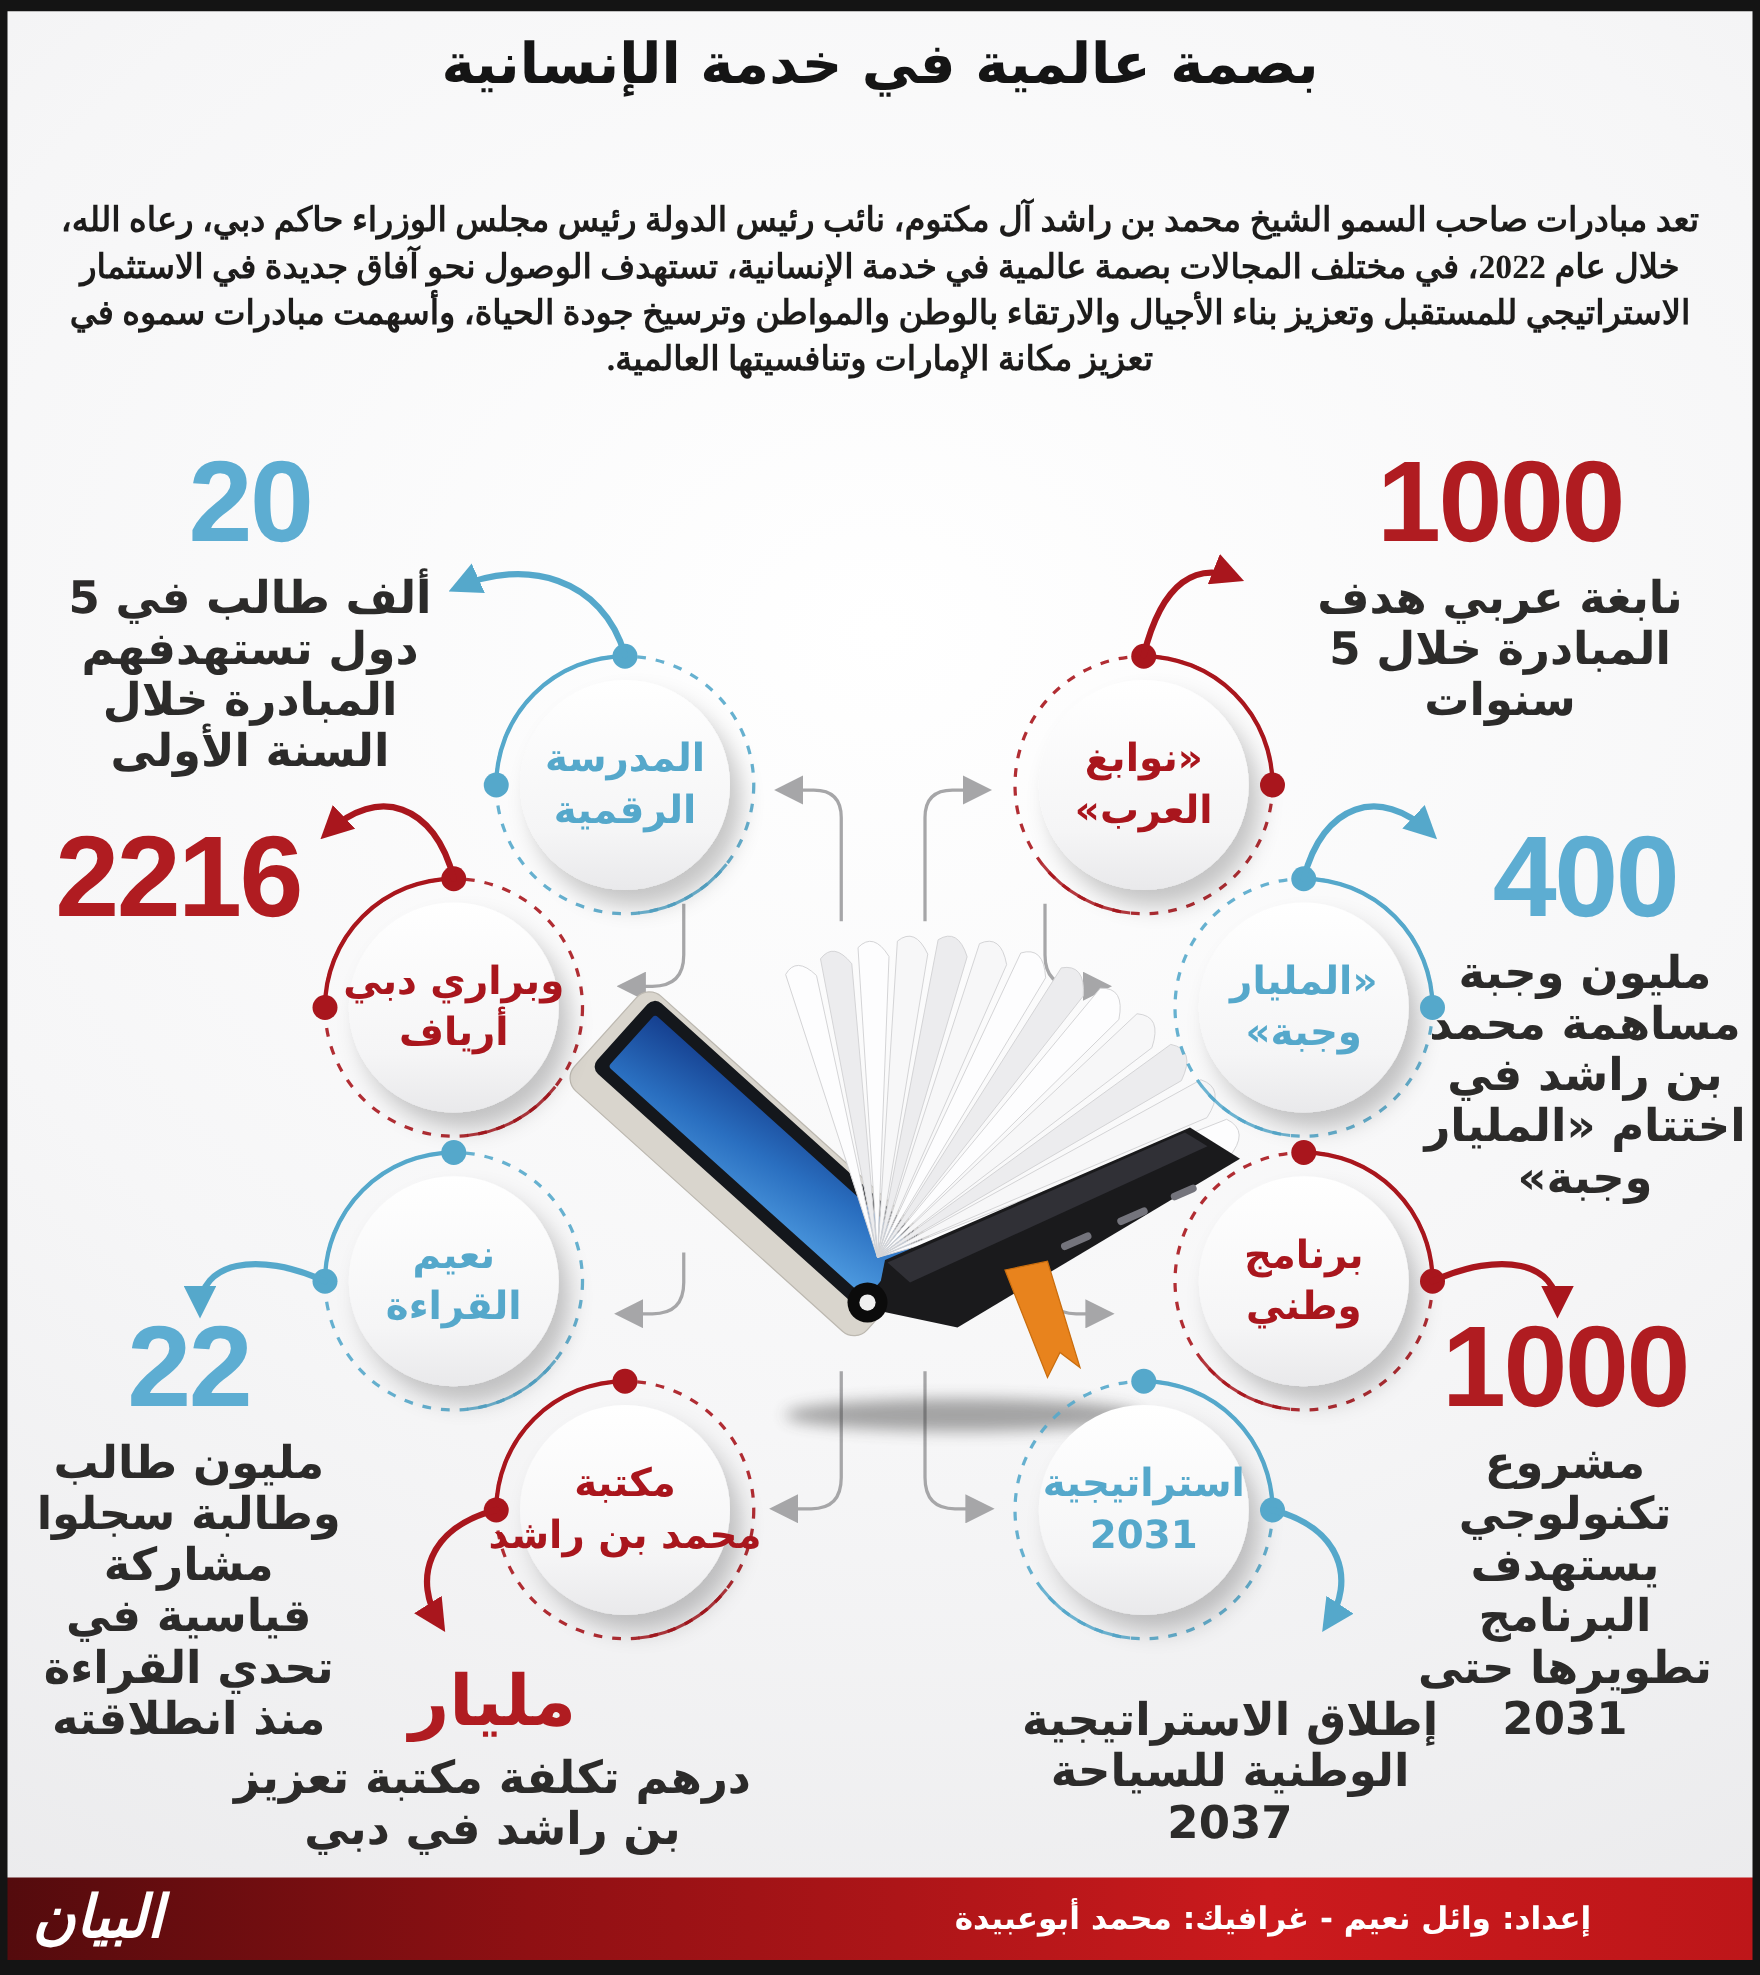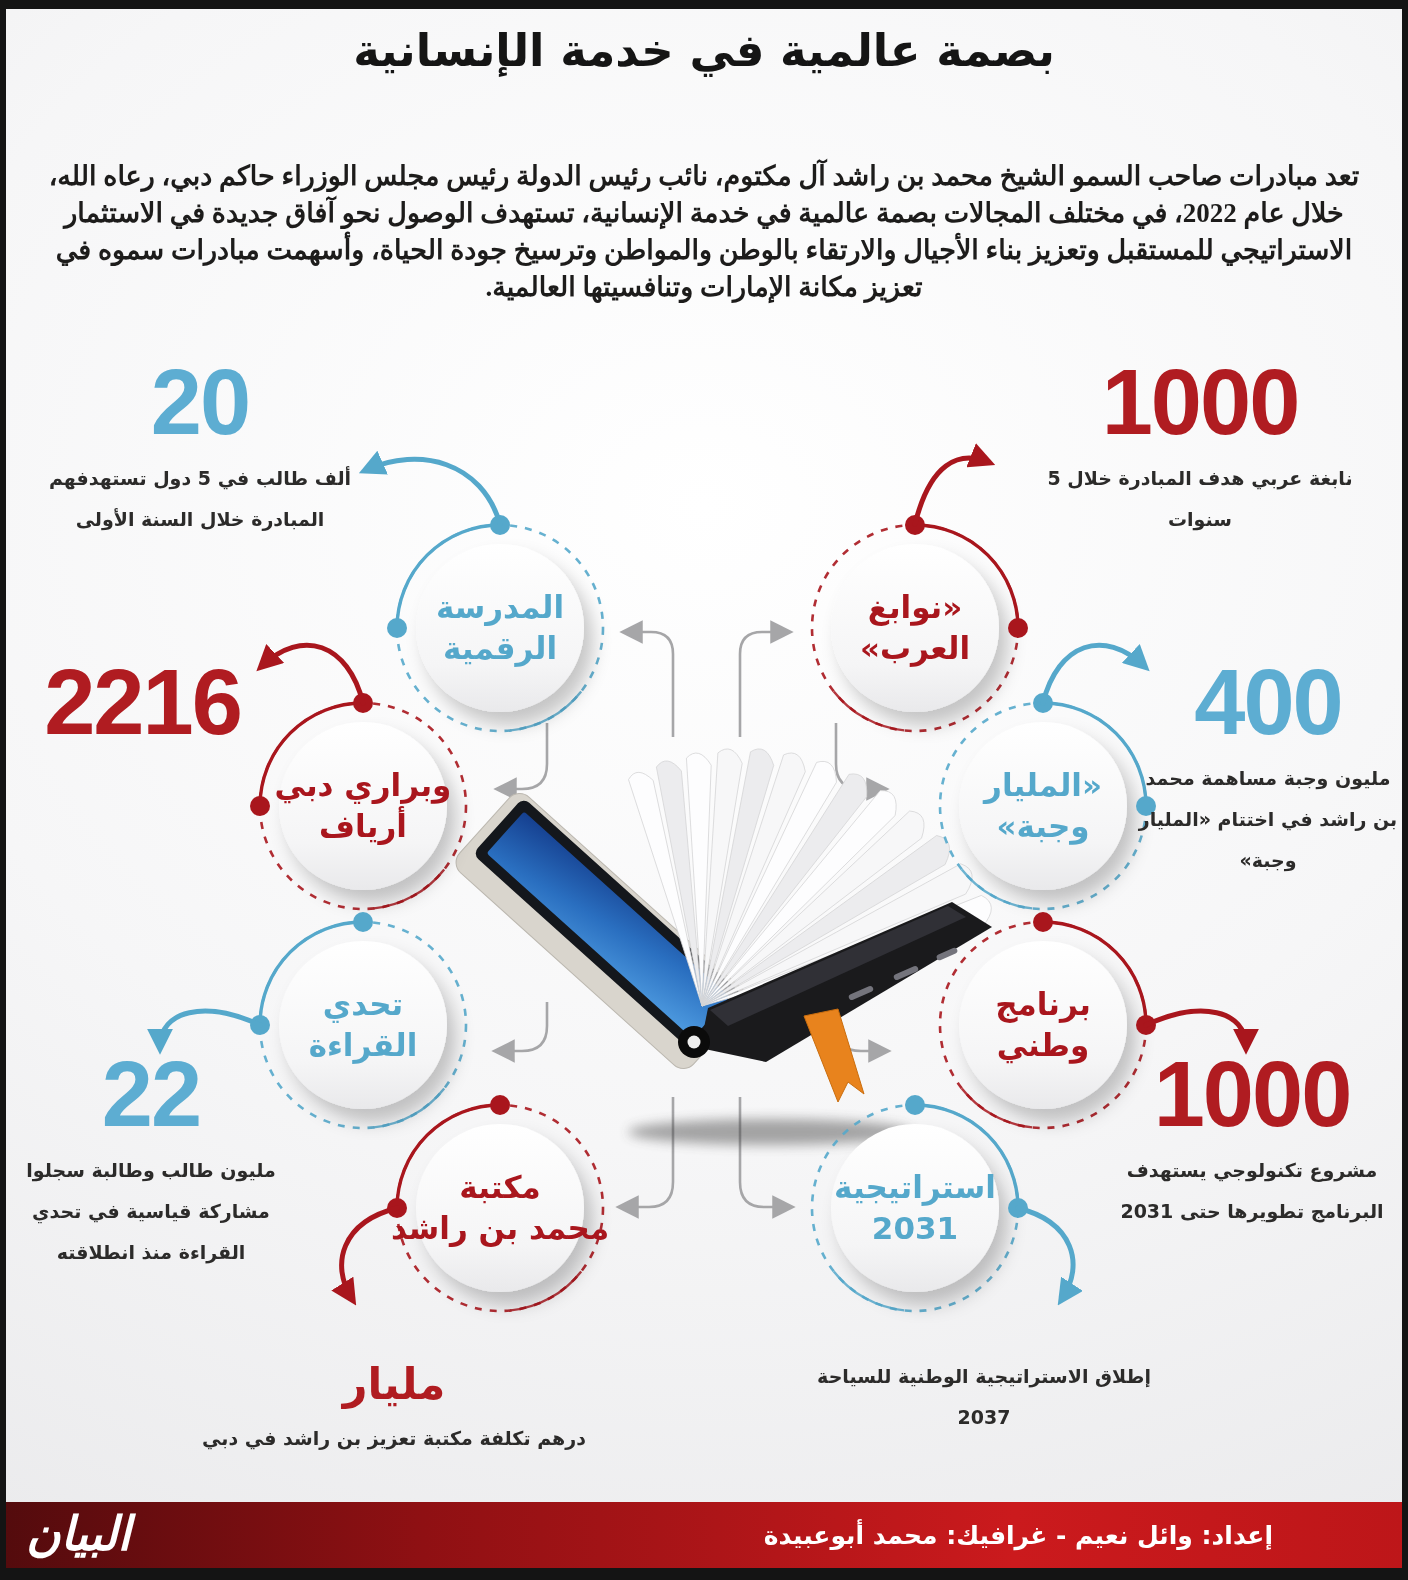--- a/index.html
+++ b/index.html
@@ -21,24 +21,24 @@
   }
   .node-label{
     position:absolute;z-index:3;width:250px;transform:translate(-50%,-50%);
     text-align:center;direction:rtl;font-weight:bold;font-size:31px;line-height:41px;
   }
   .node-label span{display:block;}
   .node-label.blue{color:#55a8cb}
   .node-label.red{color:#a9161d}
   .stat{position:absolute;z-index:3;text-align:center;direction:rtl;}
   .stat .num{font-family:"Liberation Sans","DejaVu Sans",sans-serif;font-weight:bold;font-size:92px;line-height:1;letter-spacing:-2px;}
-  .stat .num.word{font-size:43px;letter-spacing:0;line-height:1.1;margin-top:31px;}
+  .stat .num.word{font-size:56px;letter-spacing:0;line-height:1.1;}
   .stat .num.blue{color:#5dadd2}
   .stat .num.red{color:#b01c21}
-  .stat .cap{margin-top:10px;font-size:19px;font-weight:bold;line-height:41px;color:#2c2b2a;}
+  .stat .cap{margin-top:10px;font-size:36px;font-weight:bold;line-height:41px;color:#2c2b2a;}
   .s-ds{left:30px;top:356px;width:340px}
   .s-ag{left:1022px;top:356px;width:356px}
   .s-dc{left:0px;top:656px;width:285px}
   .s-bm{left:1136px;top:656px;width:264px}
   .s-rc{left:15px;top:1048px;width:272px}
   .s-np{left:1116px;top:1048px;width:272px}
   .s-lib{left:168px;top:1330px;width:452px}
   .s-st{left:788px;top:1346px;width:392px}
   .footer-bar{
     position:absolute;left:0;right:0;top:1502px;height:66px;z-index:5;
@@ -215,21 +215,21 @@
   </div>
   <div class="node-label red" style="left:363px;top:806px">
     <span>وبراري دبي</span>
     <span>أرياف</span>
   </div>
   <div class="node-label blue" style="left:1043px;top:806px">
     <span>«المليار</span>
     <span>وجبة»</span>
   </div>
   <div class="node-label blue" style="left:363px;top:1025px">
-    <span>تحدي</span>
+    <span>نعيم</span>
     <span>القراءة</span>
   </div>
   <div class="node-label red" style="left:1043px;top:1025px">
     <span>برنامج</span>
     <span>وطني</span>
   </div>
   <div class="node-label red" style="left:500px;top:1208px">
     <span>مكتبة</span>
     <span>محمد بن راشد</span>
   </div>

